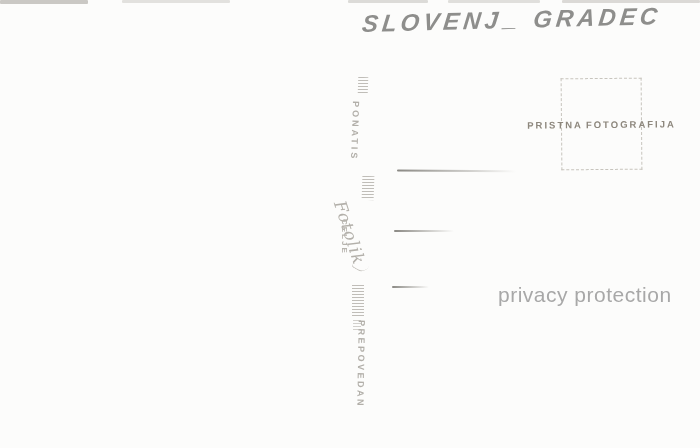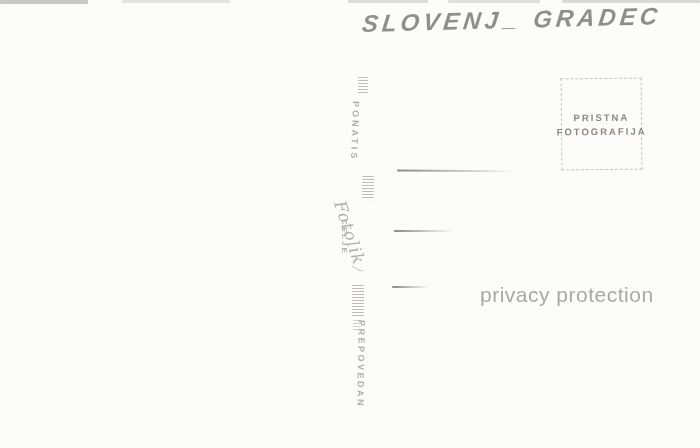--- a/index.html
+++ b/index.html
@@ -121,38 +121,38 @@
   
   .auth-box {
     position: absolute;
     left: 561px;
     top: 78px;
     width: 81px;
     height: 92px;
     border: 1px dashed #c7c4bd;
     box-sizing: border-box;
     display: flex;
-    flex-direction: column;
+    flex-direction: row;
     align-items: center;
     justify-content: center;
     gap: 3px;
     transform: rotate(-0.5deg);
   }
   .auth-box .auth-line {
     color: #8d877d;
     font-size: 9.5px;
     font-weight: bold;
     letter-spacing: 2px;
     white-space: nowrap;
   }
 
   
   .watermark {
     position: absolute;
-    left: 480px;
+    left: 498px;
     top: 286px;
     width: 150px;
     text-align: center;
     color: #a8a8a8;
     font-size: 21px;
     line-height: 18px;
     letter-spacing: 0.5px;
     white-space: nowrap;
   }
 </style>

